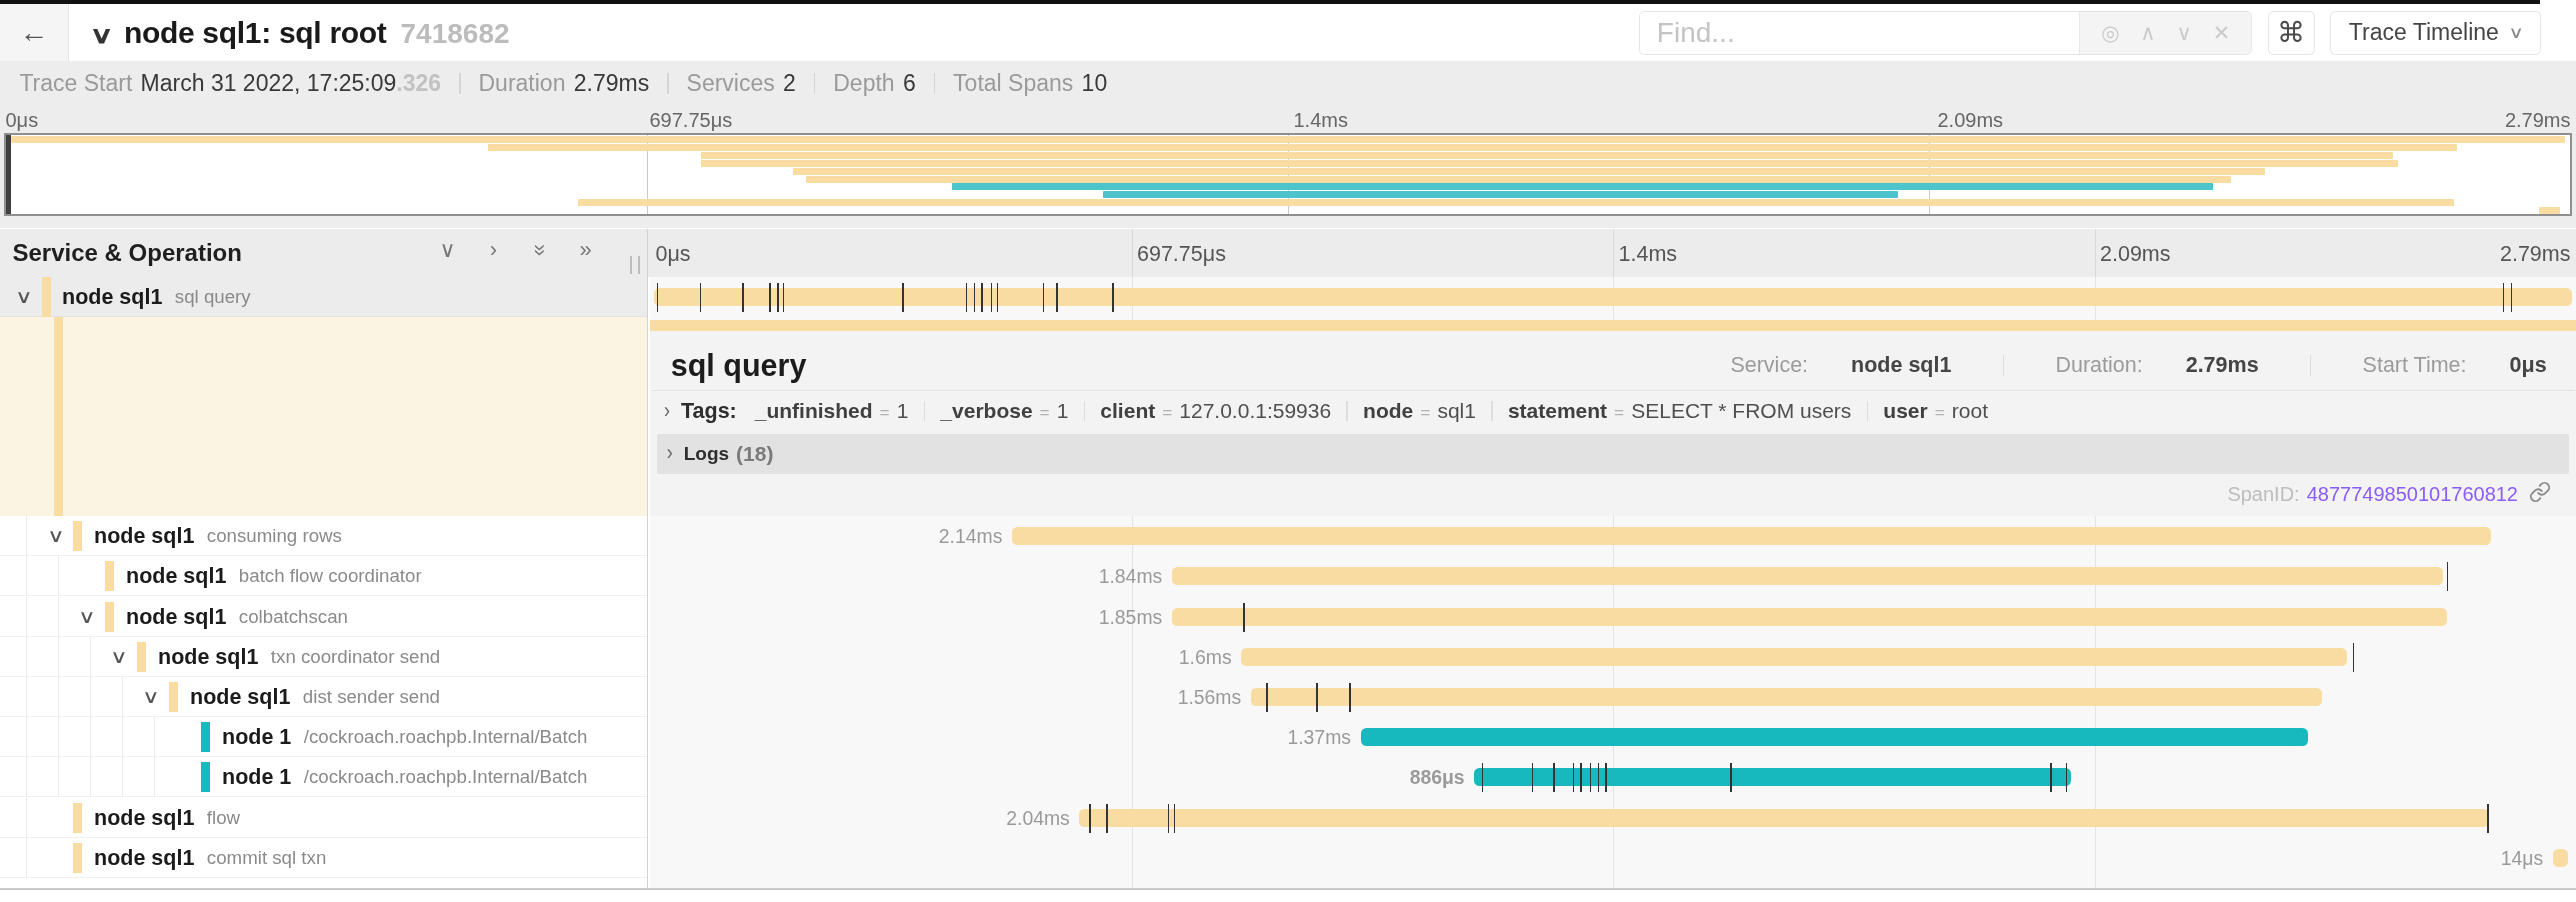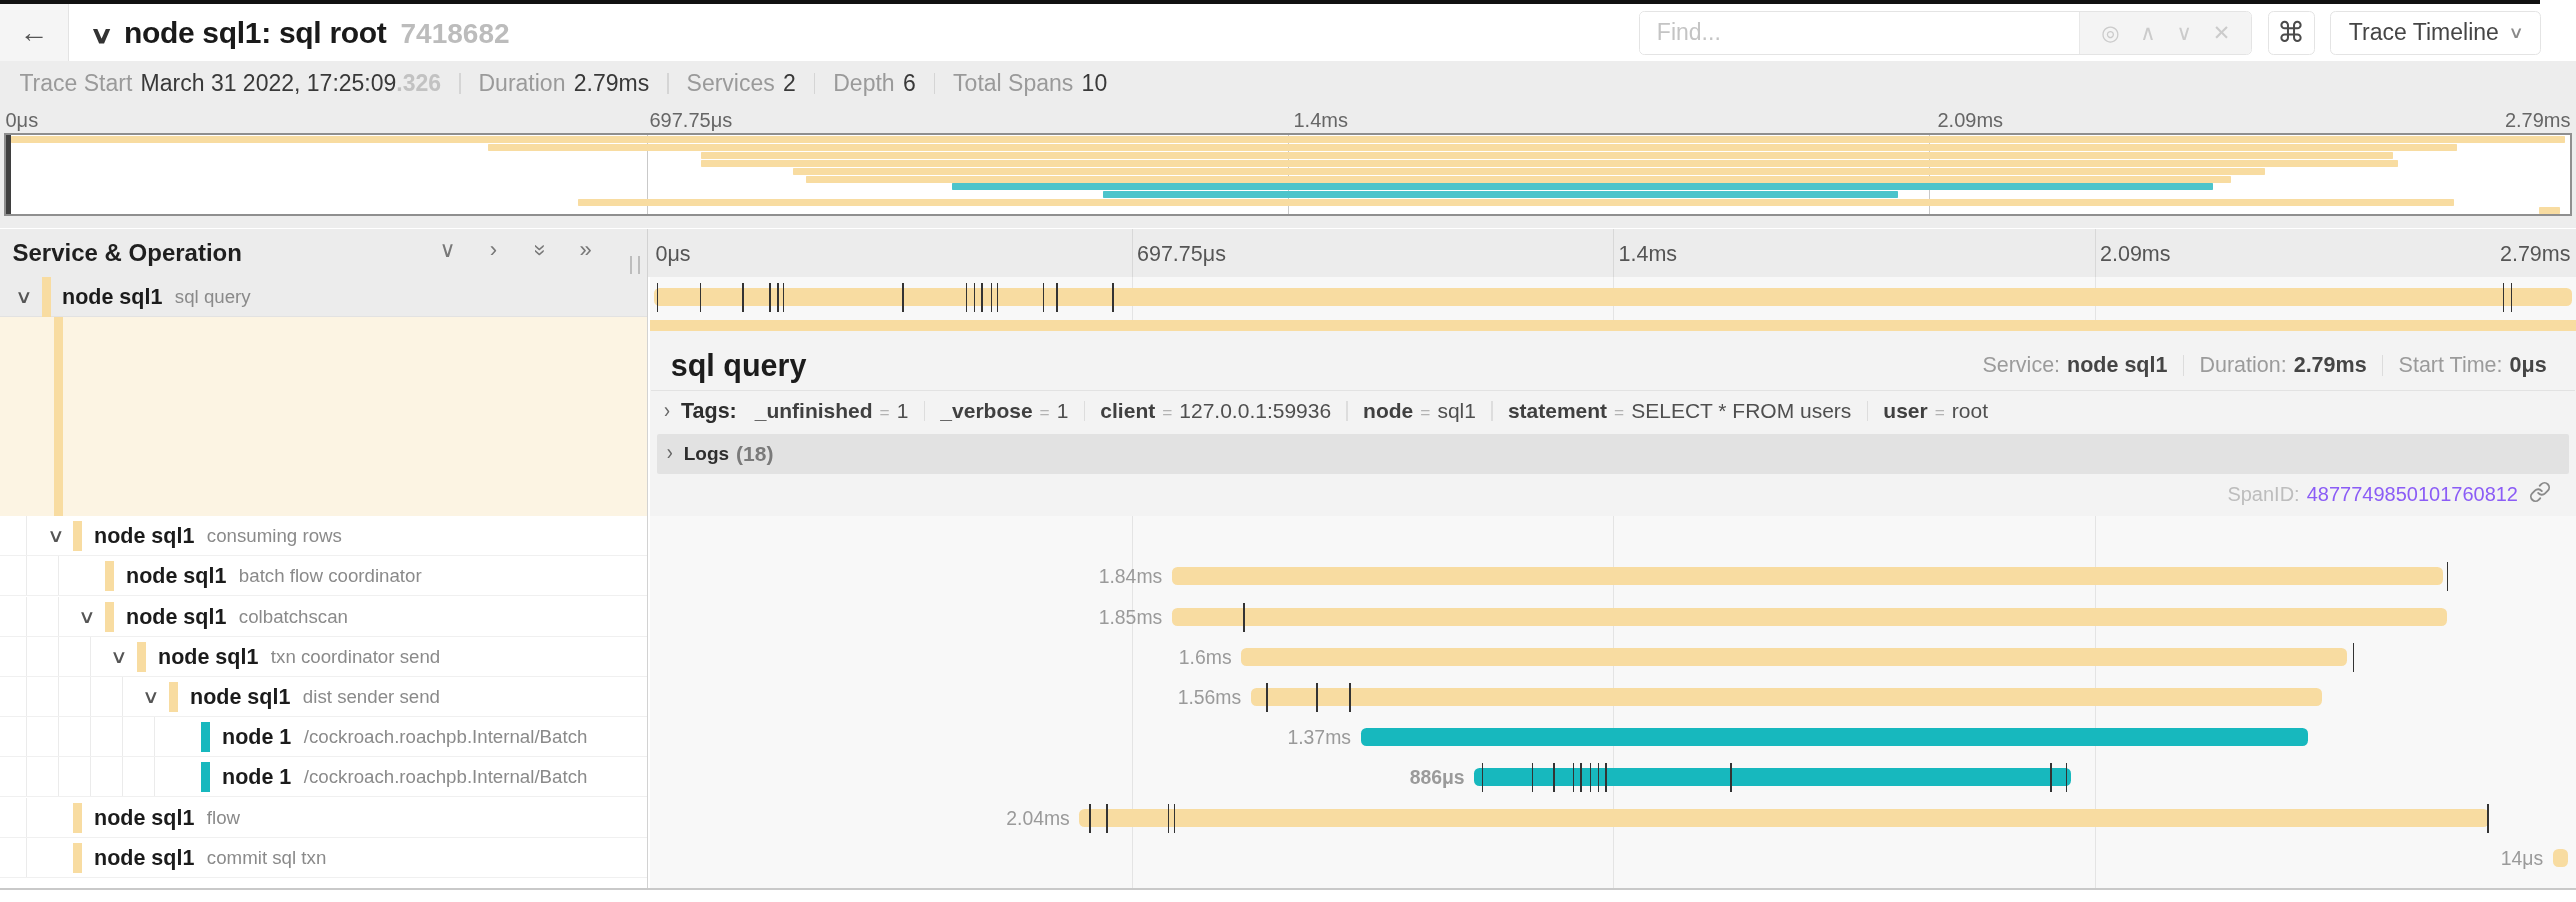--- a/index.html
+++ b/index.html
@@ -12,21 +12,21 @@
 
   
   .header { position:absolute; top:4.2px; left:0; width:100%; height:57px; background:#fff; display:flex; align-items:center; }
   .back-btn { width:69px; height:57px; background:#f5f5f5; border-right:1.4px solid #e3e3e3; display:flex; align-items:center; justify-content:center; font-size:29px; color:#555; cursor:pointer; }
   .title-wrap { display:flex; align-items:baseline; margin-left:23.6px; }
   .title-chevron { font-size:23.6px; font-weight:bold; color:#333; margin-right:14px; transform:scaleX(1.4); }
   .page-title { font-size:30px; font-weight:bold; color:#1a1a1a; letter-spacing:-0.3px; }
   .trace-id { font-size:28px; color:#bcbcbc; margin-left:14px; font-weight:bold; }
   .header-right { margin-left:auto; margin-right:35px; display:flex; align-items:center; gap:15.3px; }
   .find-box { width:613px; height:44px; border:1.4px solid #e4e4e4; border-radius:5.5px; display:flex; overflow:hidden; background:#fff; }
-  .find-box input { flex:1; border:none; outline:none; font-size:23px; color:#444; padding-left:16.6px; font-family:inherit; background:#fff; }
+  .find-box input { flex:1; border:none; outline:none; font-size:28px; color:#444; padding-left:16.6px; font-family:inherit; background:#fff; }
   .find-box input::placeholder { color:#c4c4c4; }
   .find-suffix { width:172px; background:#f4f4f4; border-left:1.4px solid #e8e8e8; display:flex; align-items:center; justify-content:space-evenly; }
   .find-suffix .sicon { font-size:21px; color:#cbcbcb; cursor:pointer; }
   .kbd-btn { width:47px; height:44px; border:1.4px solid #e4e4e4; border-radius:5.5px; background:#fff; display:flex; align-items:center; justify-content:center; font-size:28px; color:#4a4a4a; cursor:pointer; }
   .view-btn { height:44px; padding:0 18px; border:1.4px solid #e4e4e4; border-radius:5.5px; background:#fff; display:flex; align-items:center; gap:11px; cursor:pointer; }
   .view-btn .vlabel { font-size:23px; color:#454545; }
   .view-btn .vcaret { font-size:16.6px; color:#8a8a8a; transform:scaleX(1.3); }
 
   
   .meta-bar { position:absolute; top:61px; left:0; width:100%; height:44px; background:#ededed; display:flex; align-items:center; padding-left:19.4px; font-size:23px; }
@@ -75,21 +75,21 @@
   .grid-line { position:absolute; top:0; bottom:0; width:1.4px; background:#e4e4e4; }
   .bar-row { position:absolute; left:0; width:100%; height:40px; }
   .span-bar { position:absolute; top:11px; height:18px; border-radius:5.5px; z-index:2; cursor:pointer; }
   .bar-tick { position:absolute; top:5.5px; height:29px; width:1.4px; background:#333; z-index:3; }
   .dur-label { position:absolute; top:0; height:40px; line-height:40px; font-size:19.4px; color:#9a9a9a; z-index:2; white-space:nowrap; }
 
   .detail-strip { position:absolute; top:43px; left:0; width:100%; height:11px; z-index:2; }
   .detail-panel { position:absolute; top:54px; left:0; width:100%; height:185px; background:#f3f3f3; z-index:4; }
   .d-title-row { position:relative; height:60px; border-bottom:1.4px solid #e2e2e2; margin:0 1.4px; }
   .d-title { position:absolute; left:19.4px; top:16.6px; font-size:30.5px; font-weight:bold; color:#1c1c1c; }
-  .d-meta { position:absolute; right:28px; top:22px; display:flex; align-items:center; font-size:21.5px; }
+  .d-meta { position:absolute; right:28px; top:22px; display:flex; align-items:center; font-size:21.5px;gap:36px; }
   .d-meta .dlabel { color:#9b9b9b; margin-right:7px; }
   .d-meta .dvalue { color:#454545; font-weight:bold; }
   .d-meta .dsep { width:1.4px; height:21px; background:#dcdcdc; margin:0 15.3px; }
   .d-tags-row { position:relative; height:40px; display:flex; align-items:center; padding-left:14px; }
   .d-chevron { font-size:18px; color:#666; transform:scaleY(1.2); margin-right:11px; }
   .tags-title { font-size:21.5px; font-weight:bold; color:#2e2e2e; margin-right:18px; }
   .tag-item { display:flex; align-items:baseline; font-size:21px; white-space:nowrap; }
   .tag-key { color:#404040;font-weight:bold; }
   .tag-eq { color:#b3b3b3; font-size:17.3px; margin:0 7px; }
   .tag-val { color:#4f4f4f; }
@@ -326,20 +326,24 @@
           <div class="bar-tick" style="left: 16.8%;"></div>
           <div class="bar-tick" style="left: 17.2%;"></div>
           <div class="bar-tick" style="left: 17.7%;"></div>
           <div class="bar-tick" style="left: 18%;"></div>
           <div class="bar-tick" style="left: 20.4%;"></div>
           <div class="bar-tick" style="left: 21.1%;"></div>
           <div class="bar-tick" style="left: 24%;"></div>
           <div class="bar-tick" style="left: 96.2%;"></div>
           <div class="bar-tick" style="left: 96.6%;"></div>
         </div>
+        <div class="bar-row" style="top: 239px;">
+          <span class="dur-label" style="right: calc(81.2% + 9.7px);">2.14ms</span>
+          <div class="span-bar" style="left: 18.8%; width: 76.8%; background: rgb(248, 220, 161);"></div>
+        </div>
         <div class="bar-row" style="top: 279px;">
           <span class="dur-label" style="right: calc(72.9% + 9.7px);">1.84ms</span>
           <div class="span-bar" style="left: 27.1%; width: 66%; background: rgb(248, 220, 161);"></div>
           <div class="bar-tick" style="left: 93.3%;"></div>
         </div>
         <div class="bar-row" style="top: 320px;">
           <span class="dur-label" style="right: calc(72.9% + 9.7px);">1.85ms</span>
           <div class="span-bar" style="left: 27.1%; width: 66.2%; background: rgb(248, 220, 161);"></div>
           <div class="bar-tick" style="left: 30.8%;"></div>
         </div>

